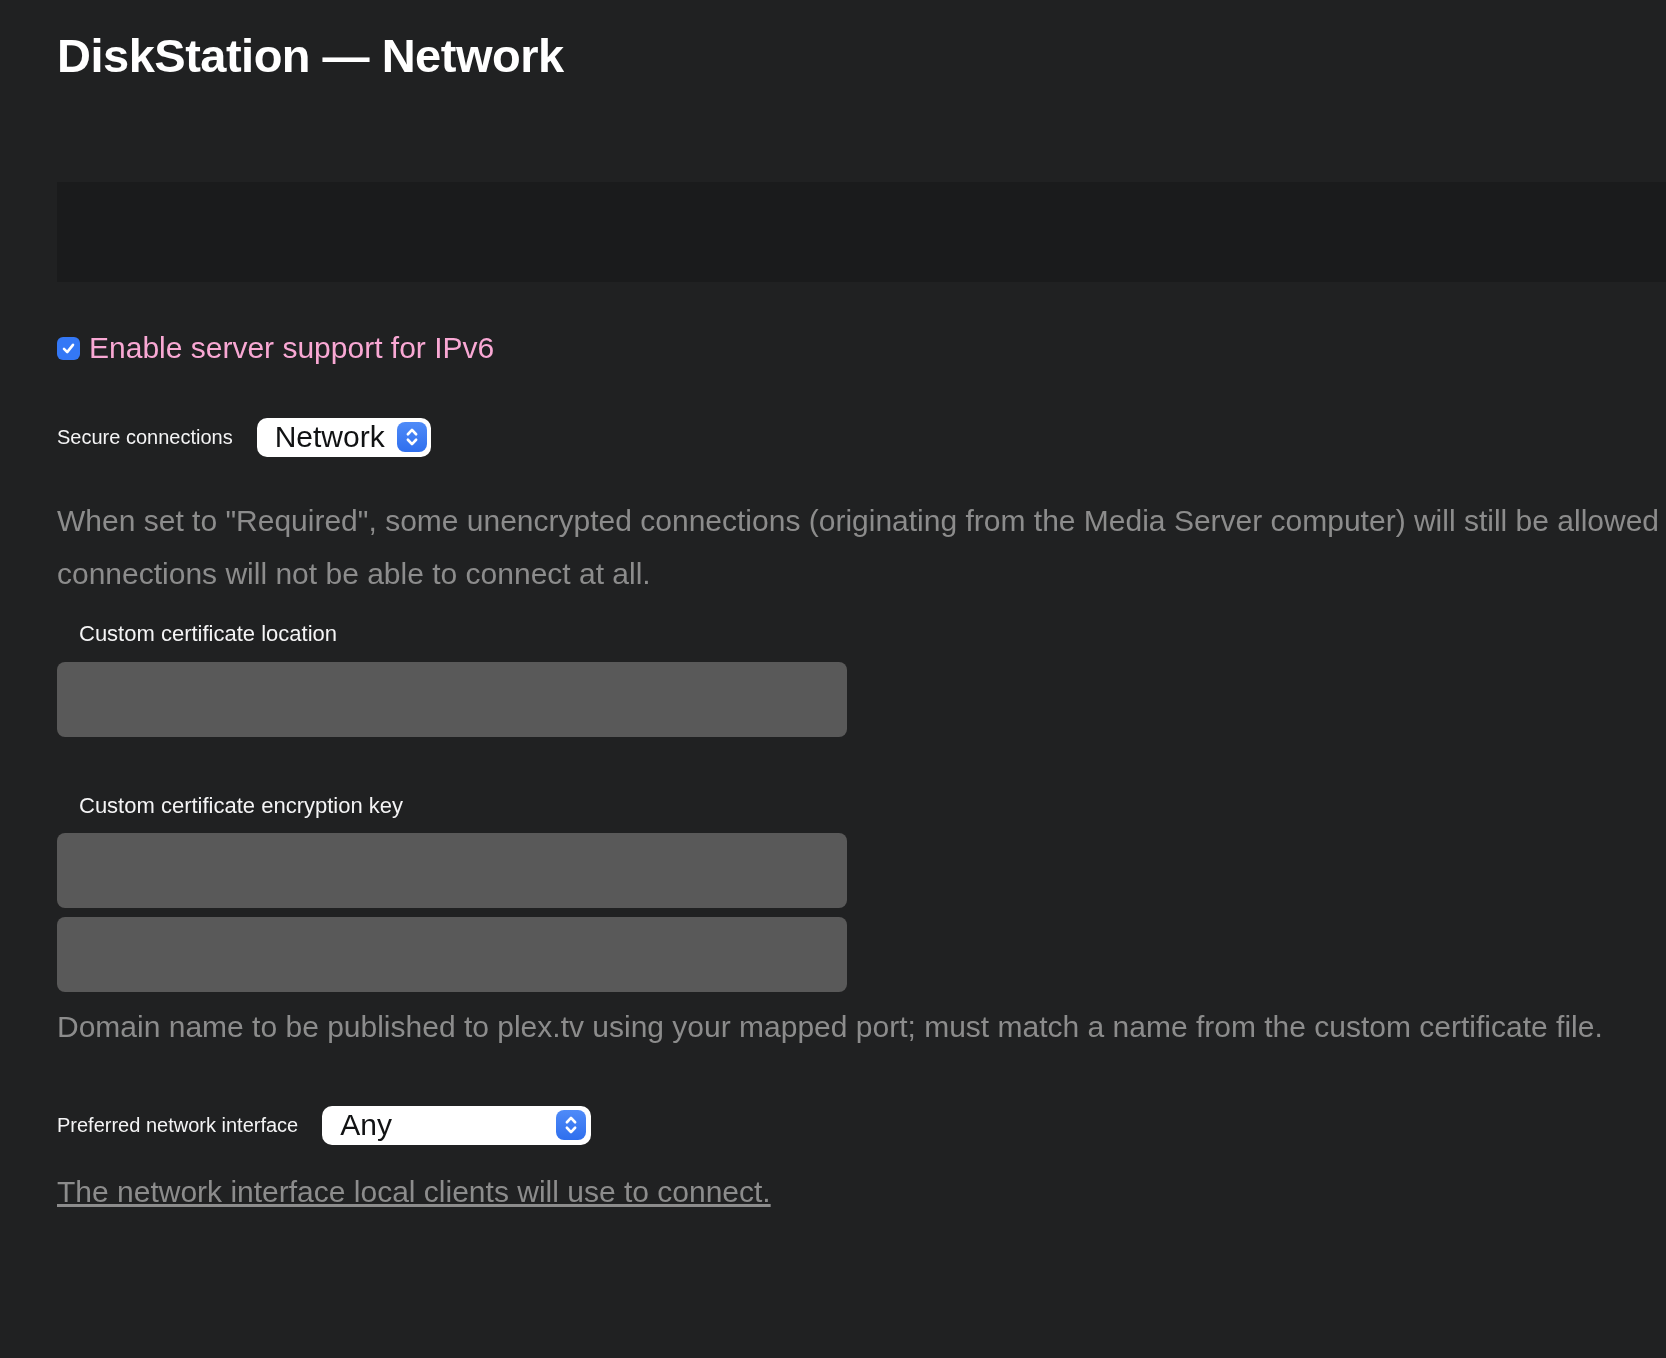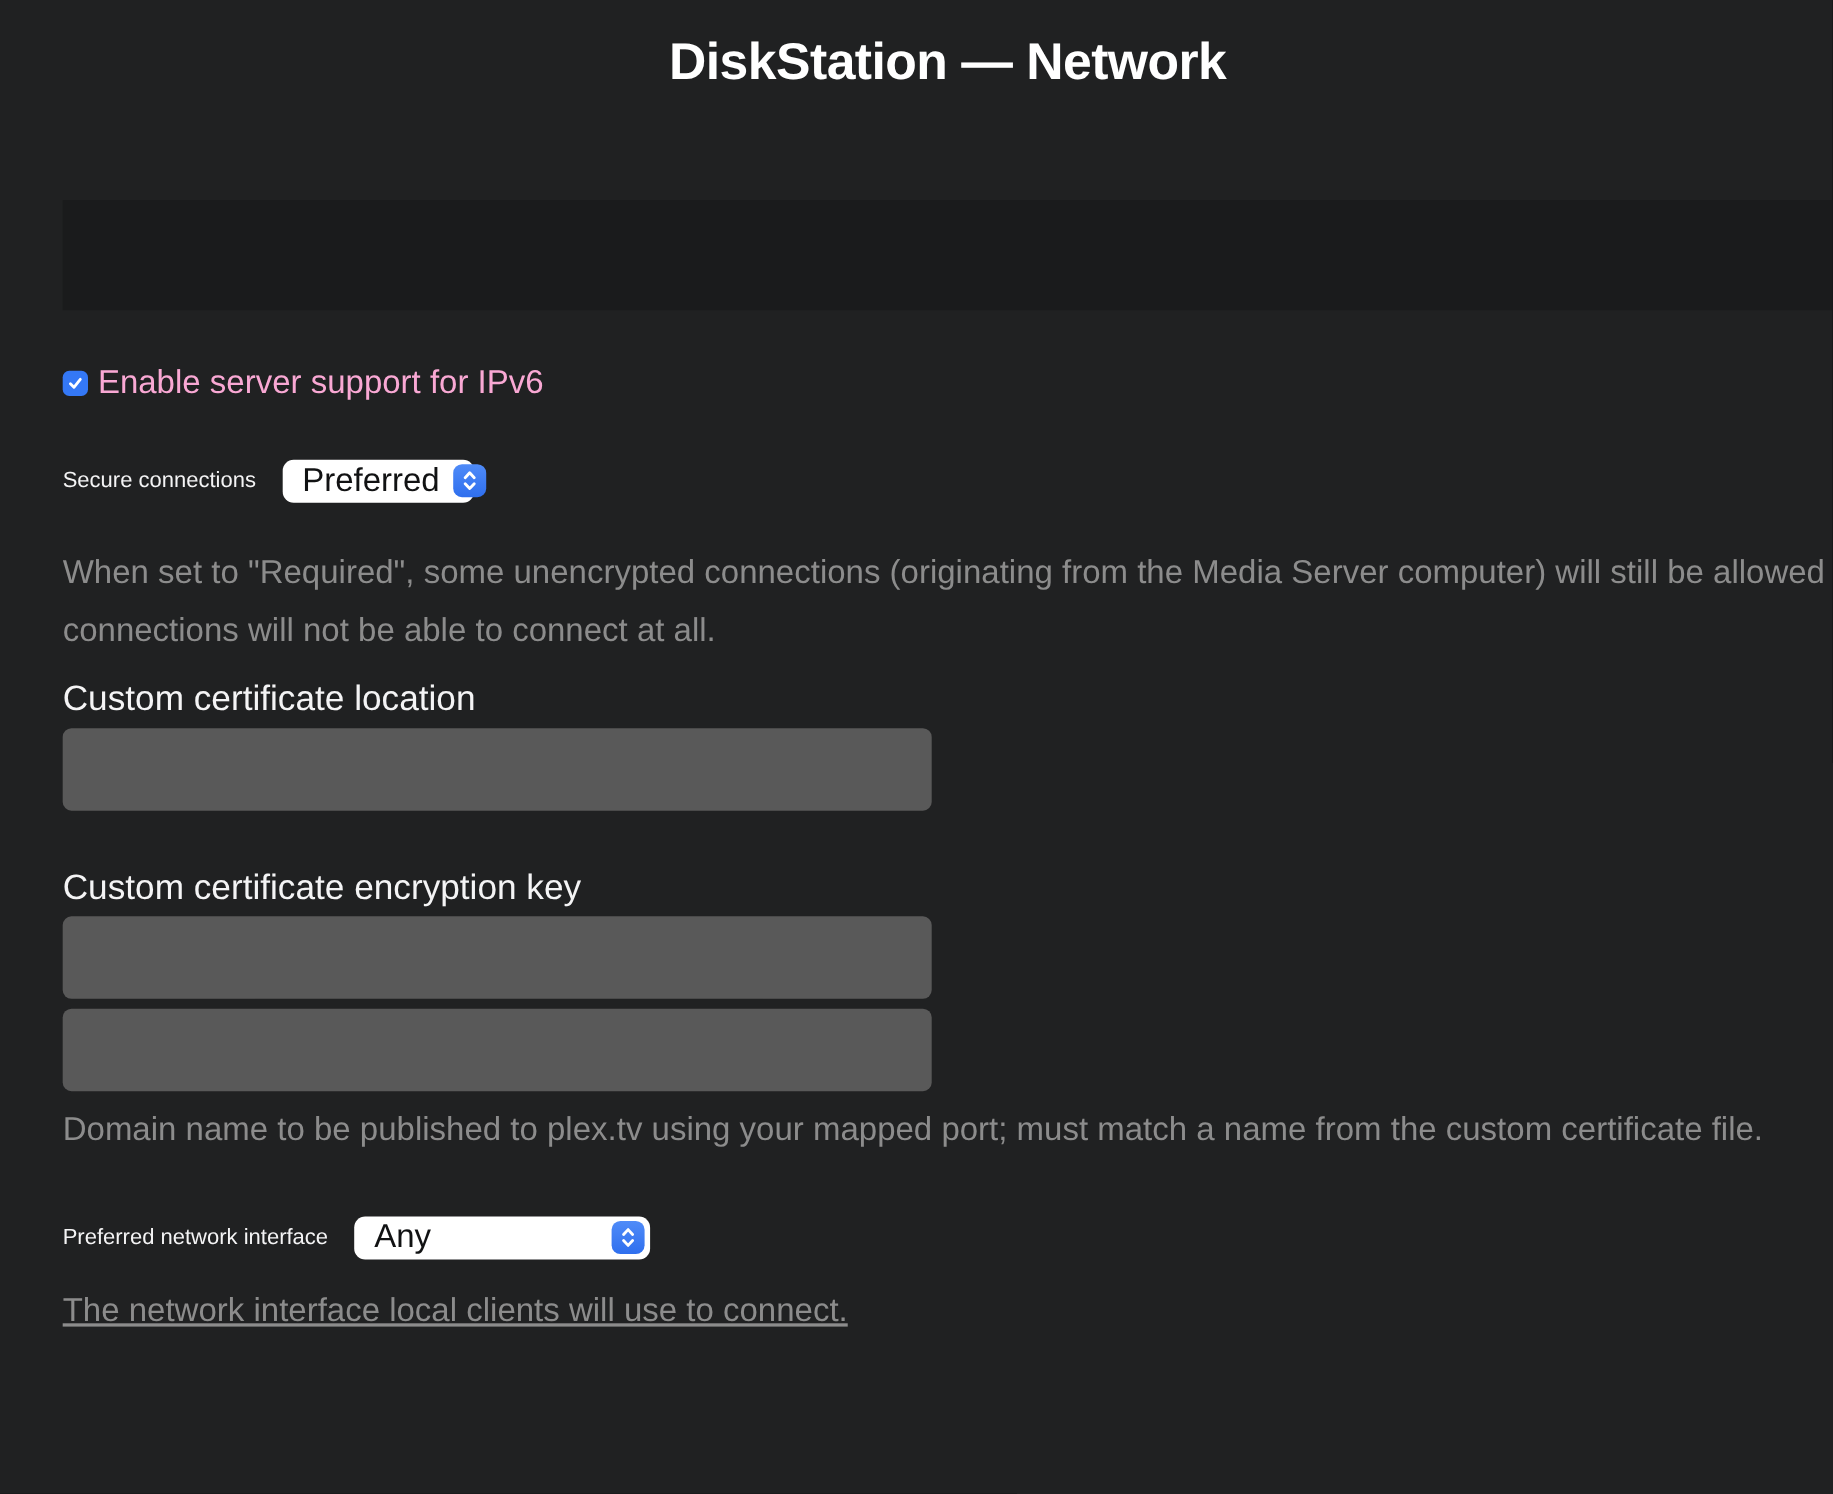--- a/index.html
+++ b/index.html
@@ -14,21 +14,20 @@
     color: #f4f4f5;
   }
   .page-title {
     margin: 30px 0 0 57px;
     font-size: 47px;
     line-height: 52px;
     font-weight: 700;
     letter-spacing: -0.5px;
     color: #ffffff;
     white-space: nowrap;
-    text-align: center;
   }
   .band {
     margin: 100px 0 0 57px;
     width: calc(100% - 57px);
     height: 100px;
     background: #1a1b1c;
   }
   .checkbox-row {
     margin: 48px 0 0 57px;
     height: 36px;
@@ -103,22 +102,22 @@
     line-height: 53px;
     color: #8c8c8c;
     white-space: nowrap;
   }
   .help.first { margin-top: 37px; }
   .help.single { line-height: 34px; }
   .help-path   { margin-top: 19px; }
   .help-domain { margin-top: 18px; }
   .help-net    { margin-top: 30px; text-decoration: underline; }
   .field-label {
-    margin-left: 57px;
-    font-size: 32px;
+    margin-left: 79px;
+    font-size: 22px;
     line-height: 36px;
     color: #f4f4f5;
     white-space: nowrap;
   }
   .label-location { margin-top: 16px; }
   .label-key      { margin-top: 51px; }
   .label-domain   { margin-top: 52px; }
   .text-input {
     display: block;
     margin: 10px 0 0 57px;
@@ -149,21 +148,21 @@
       <svg width="15" height="15" viewBox="0 0 14 14">
         <path d="M2.8 7.4 L5.8 10.4 L11.2 3.6" fill="none" stroke="#ffffff" stroke-width="2.4" stroke-linecap="round" stroke-linejoin="round"></path>
       </svg>
     </span>
     <span class="cb-label">Enable server support for IPv6</span>
   </div>
 
   <div class="select-row">
     <span class="inline-label">Secure connections</span>
     <button class="select select-required">
-      <span class="select-value">Preferred</span>
+      <span class="select-value">Network</span>
       <span class="select-stepper">
         <svg width="16" height="22" viewBox="0 0 10 16">
           <path d="M2 6 L5 2.8 L8 6" fill="none" stroke="#ffffff" stroke-width="1.9" stroke-linecap="round" stroke-linejoin="round"></path>
           <path d="M2 10 L5 13.2 L8 10" fill="none" stroke="#ffffff" stroke-width="1.9" stroke-linecap="round" stroke-linejoin="round"></path>
         </svg>
       </span>
     </button>
   </div>
 
   <div class="help first">

